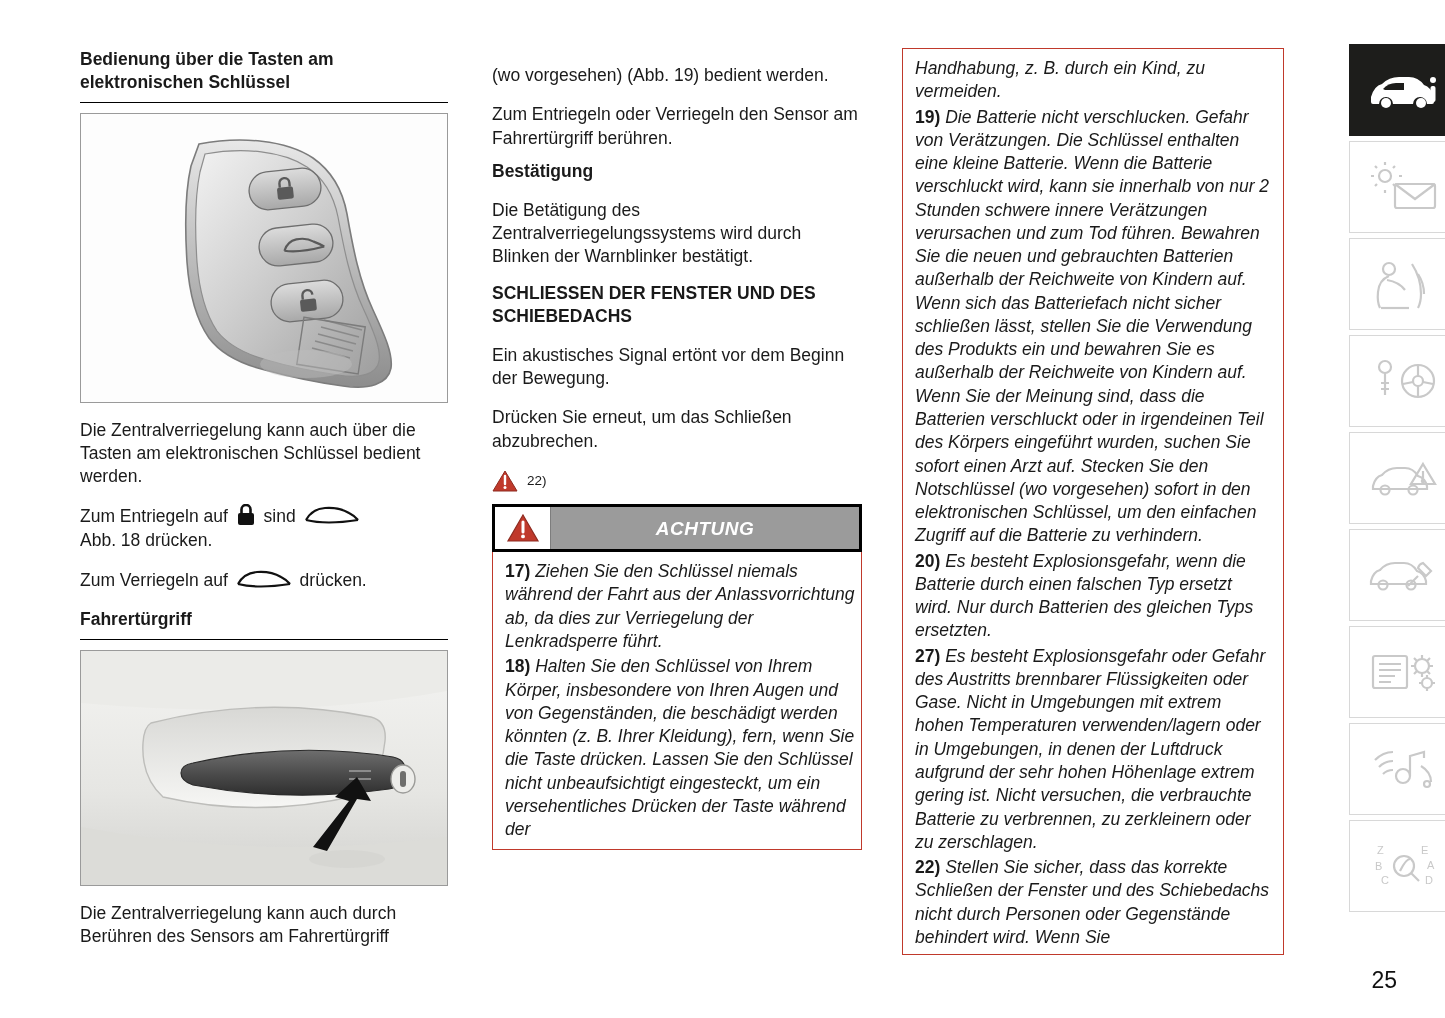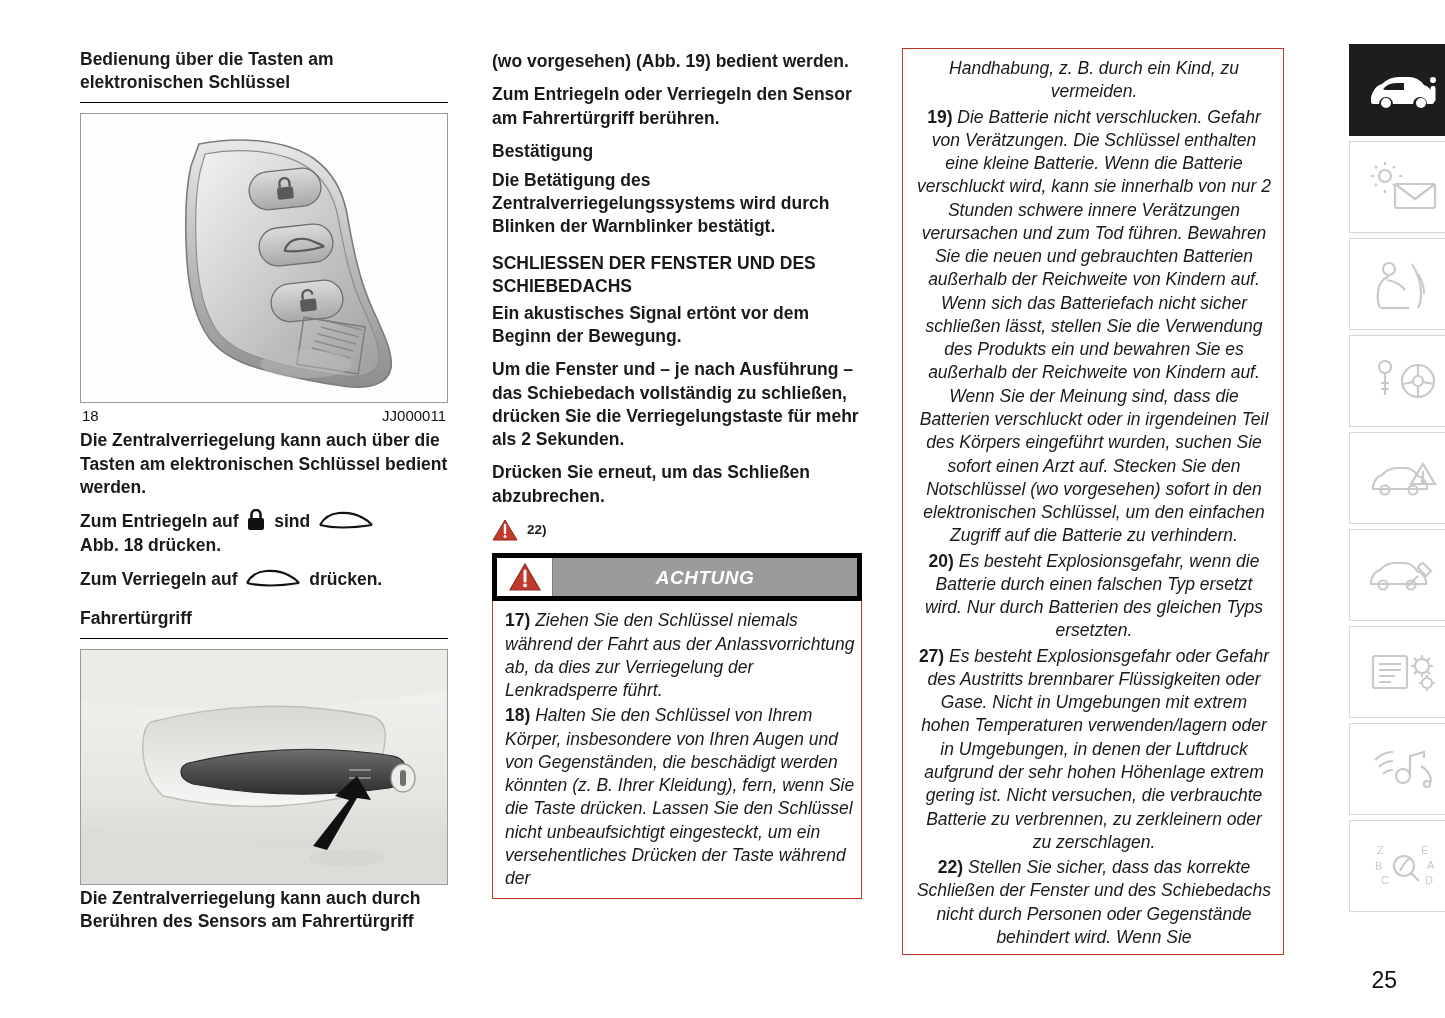--- a/index.html
+++ b/index.html
@@ -36,21 +36,21 @@
     font-size: 17.5px;
     line-height: 1.3;
     margin: 0 0 6px 0;
   }
   .h-caps {
     font-weight: bold;
     font-size: 17.5px;
     line-height: 1.3;
     margin: 14px 0 4px 0;
   }
-  p.t { margin: 2px 0 10px 0; font-weight: bold; }
+  p.t { margin: 16px 0 10px 0; }
 
   .rule {
     border: none;
     border-top: 1px solid #000;
     margin: 8px 0 10px 0;
   }
 
   
   .fig {
     border: 1px solid #9a9a9a;
@@ -84,21 +84,21 @@
     vertical-align: 3px;
     margin-left: 4px;
   }
 
   
   .achtung-bar {
     display: flex;
     align-items: center;
     background: #9b9b9b;
     height: 48px;
-    border: 5px solid #000000;
+    border: 3px solid #000000;
     margin-top: 6px;
   }
   .achtung-bar .tri-wrap {
     width: 56px; display:flex; align-items:center; justify-content:center;
     background: #ffffff;
     height: 100%;
     border-right: 1px solid #7d7d7d;
   }
   .achtung-bar .lbl {
     flex: 1;
@@ -118,21 +118,20 @@
     line-height: 1.33;
   }
   .redbox-3 {
     border: 1px solid #c0392b;
     padding: 8px 10px 8px 12px;
     font-style: italic;
     font-size: 17.5px;
     line-height: 1.33;
     height: 907px;
     overflow: hidden;
-    text-align: center;
   }
   .redbox p, .redbox-3 p { margin: 0 0 2px 0; }
   .num { font-style: normal; font-weight: bold; }
 
   
   .rail {
     position: absolute;
     right: 0; top: 44px;
     width: 108px;
   }
@@ -219,24 +218,20 @@
           <path d="M243 206 l38 10"></path>
           <path d="M240 213 l38 10"></path>
           <path d="M237 220 l38 10"></path>
           <path d="M234 227 l38 10"></path>
           <path d="M231 234 l38 10"></path>
         </g>
         <path d="M226 200 l60 16 l-12 46 l-60 -16 Z" fill="none" stroke="#7c7c7c" stroke-width="1.4" transform="rotate(-6 256 231)"></path>
 
         <ellipse cx="225" cy="250" rx="46" ry="14" fill="#bfbfbf" opacity=".45"></ellipse>
       </svg>
-    </div>
-    <div class="figcap">
-      <span>18</span>
-      <span>JJ000011</span>
     </div>
 
     <p class="t">Die Zentralverriegelung kann auch über die Tasten am elektronischen Schlüssel bedient werden.</p>
 
     <p class="t">
       <span>Zum Entriegeln auf</span>
       <span class="inl">
         <svg width="20" height="22" viewBox="0 0 20 22">
             <rect x="2" y="9" width="16" height="12" rx="2" fill="#111"></rect>
             <path d="M5.5 9 V5.5 a4.5 4.5 0 0 1 9 0 V9" fill="none" stroke="#111" stroke-width="2.6"></path>
@@ -315,21 +310,20 @@
 
   <div class="col" id="col2">
     <p class="t">(wo vorgesehen) (Abb. 19) bedient werden.</p>
     <p class="t">Zum Entriegeln oder Verriegeln den Sensor am Fahrertürgriff berühren.</p>
 
     <div class="h-bold">Bestätigung</div>
     <p class="t">Die Betätigung des Zentralverriegelungssystems wird durch Blinken der Warnblinker bestätigt.</p>
 
     <div class="h-caps">SCHLIESSEN DER FENSTER UND DES SCHIEBEDACHS</div>
     <p class="t">Ein akustisches Signal ertönt vor dem Beginn der Bewegung.</p>
-    <p class="t">Um die Fenster und – je nach Ausführung – das Schiebedach vollständig zu schließen, drücken Sie die Verriegelungstaste für mehr als 2 Sekunden.</p>
     <p class="t">Drücken Sie erneut, um das Schließen abzubrechen.</p>
 
     <p class="t">
       <span class="warn-tri">
         <svg width="26" height="24" viewBox="0 0 26 24">
           <path d="M13 2 L25 22 H1 Z" fill="#c0392b" stroke="#8e2b20" stroke-width="1"></path>
           <path d="M13 7 L13 15" stroke="#fff" stroke-width="2.4" stroke-linecap="round"></path>
           <circle cx="13" cy="18.4" r="1.5" fill="#fff"></circle>
         </svg>
       </span>

